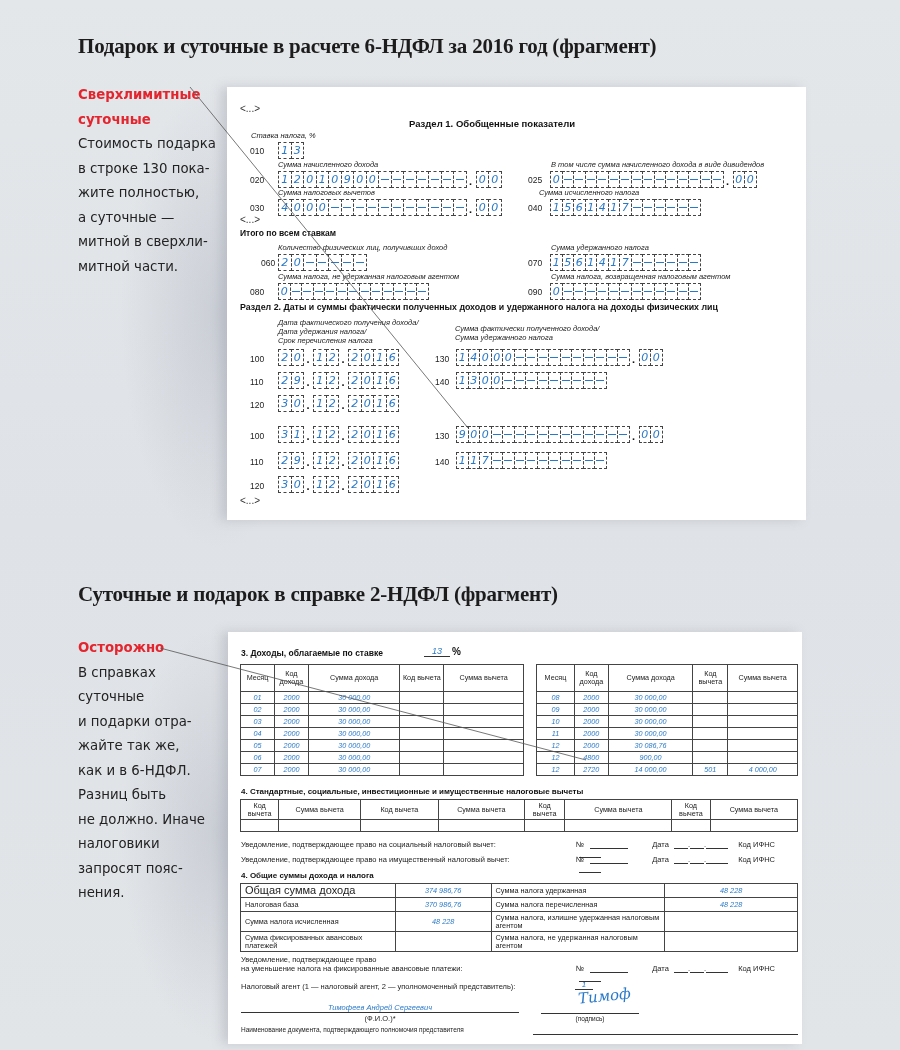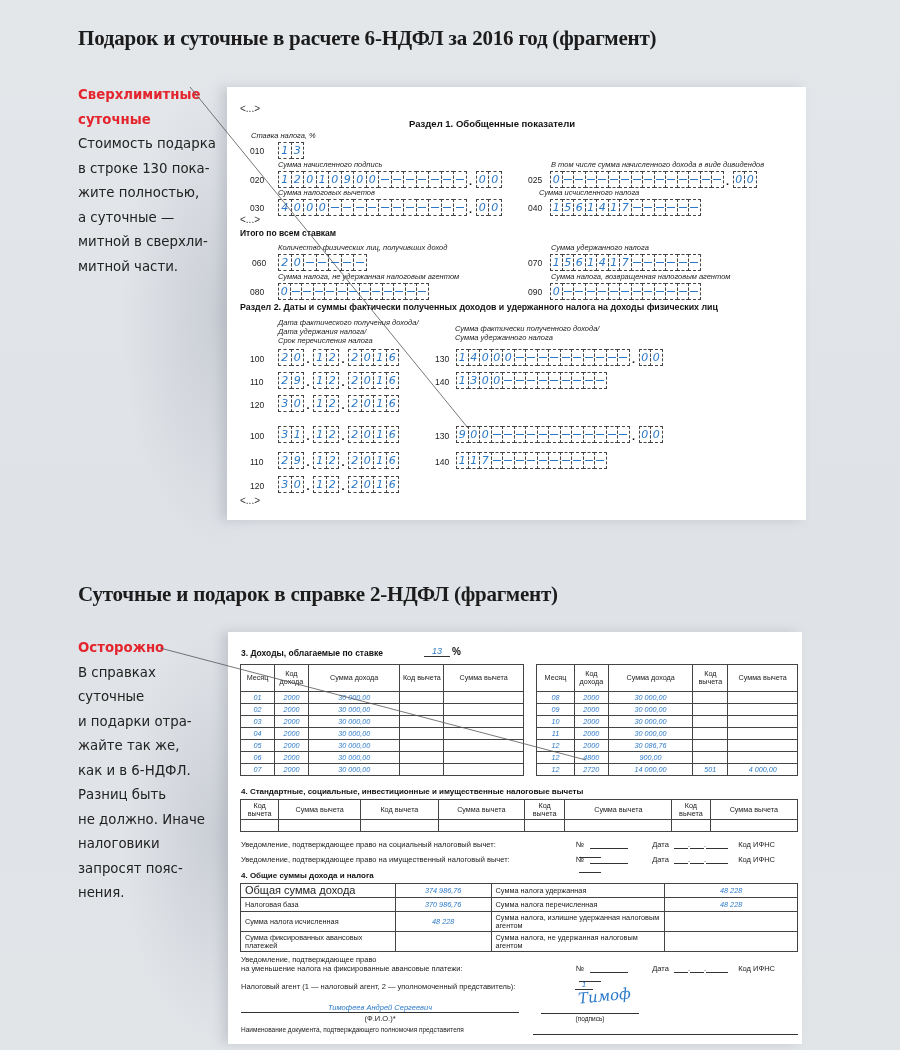--- a/index.html
+++ b/index.html
@@ -69,21 +69,21 @@
   .sig {
     position: absolute; font-family: "DejaVu Serif", serif; font-style: italic; color: #2a79c8; font-size: 15px;
   }
 </style>
 </head>
 <body>
 
 <div class="bg-shade"></div>
 <div class="bg-shade2"></div>
 
-<div class="heading" style="top:26px;">Подарок и суточные в расчете 6-НДФЛ за 2016 год (фрагмент)</div>
+<div class="heading" style="top:34px;">Подарок и суточные в расчете 6-НДФЛ за 2016 год (фрагмент)</div>
 
 <div class="side-note" style="top:83px;">
   <span class="accent" style="width:120px;">Сверхлимитные суточные</span>
   <div>Стоимость подарка</div>
   <div>в строке 130 пока-</div>
   <div>жите полностью,</div>
   <div>а суточные —</div>
   <div>митной в сверхли-</div>
   <div>митной части.</div>
 </div>
@@ -92,21 +92,21 @@
   <div class="abs ell" style="left:13px;top:16px;">&lt;...&gt;</div>
   <div class="abs sec-title" style="left:182px;top:31px;">Раздел 1. Обобщенные показатели</div>
 
   <div class="abs lbl" style="left:24px;top:44px;">Ставка налога, %</div>
   <div class="abs code" style="left:23px;top:59px;">010</div>
   <div class="cells" style="left:51px;top:55px;">
       <div class="cell">1</div>
       <div class="cell">3</div>
     </div>
 
-  <div class="abs lbl" style="left:51px;top:73px;">Сумма начисленного подпись</div>
+  <div class="abs lbl" style="left:51px;top:73px;">Сумма начисленного дохода</div>
   <div class="abs code" style="left:23px;top:88px;">020</div>
   <div class="cells" style="left:51px;top:84px;">
       <div class="cell">1</div>
       <div class="cell">2</div>
       <div class="cell">0</div>
       <div class="cell">1</div>
       <div class="cell">0</div>
       <div class="cell">9</div>
       <div class="cell">0</div>
       <div class="cell">0</div>
@@ -183,21 +183,21 @@
       <div class="cell dash" style="width: 12.5px;"></div>
       <div class="cell dash" style="width: 12.5px;"></div>
       <div class="cell dash" style="width: 12.5px;"></div>
       <div class="cell dash" style="width: 12.5px;"></div>
     </div>
 
   <div class="abs ell" style="left:13px;top:127px;">&lt;...&gt;</div>
   <div class="abs sec-title" style="left:13px;top:141px;font-size:8.5px;">Итого по всем ставкам</div>
 
   <div class="abs lbl" style="left:51px;top:156px;">Количество физических лиц, получивших доход</div>
-  <div class="abs code" style="left:25px;top:171px;">060</div>
+  <div class="abs code" style="left:34px;top:171px;">060</div>
   <div class="cells" style="left:51px;top:167px;">
       <div class="cell">2</div>
       <div class="cell">0</div>
       <div class="cell dash"></div>
       <div class="cell dash"></div>
       <div class="cell dash"></div>
       <div class="cell dash"></div>
       <div class="cell dash"></div>
     </div>
 

